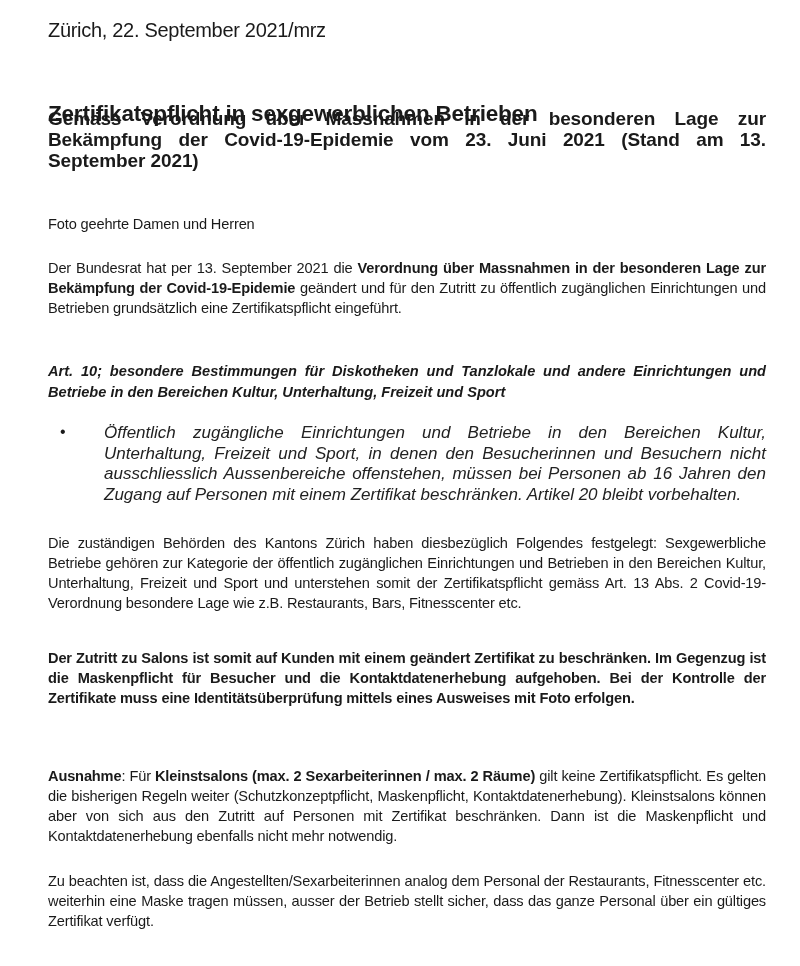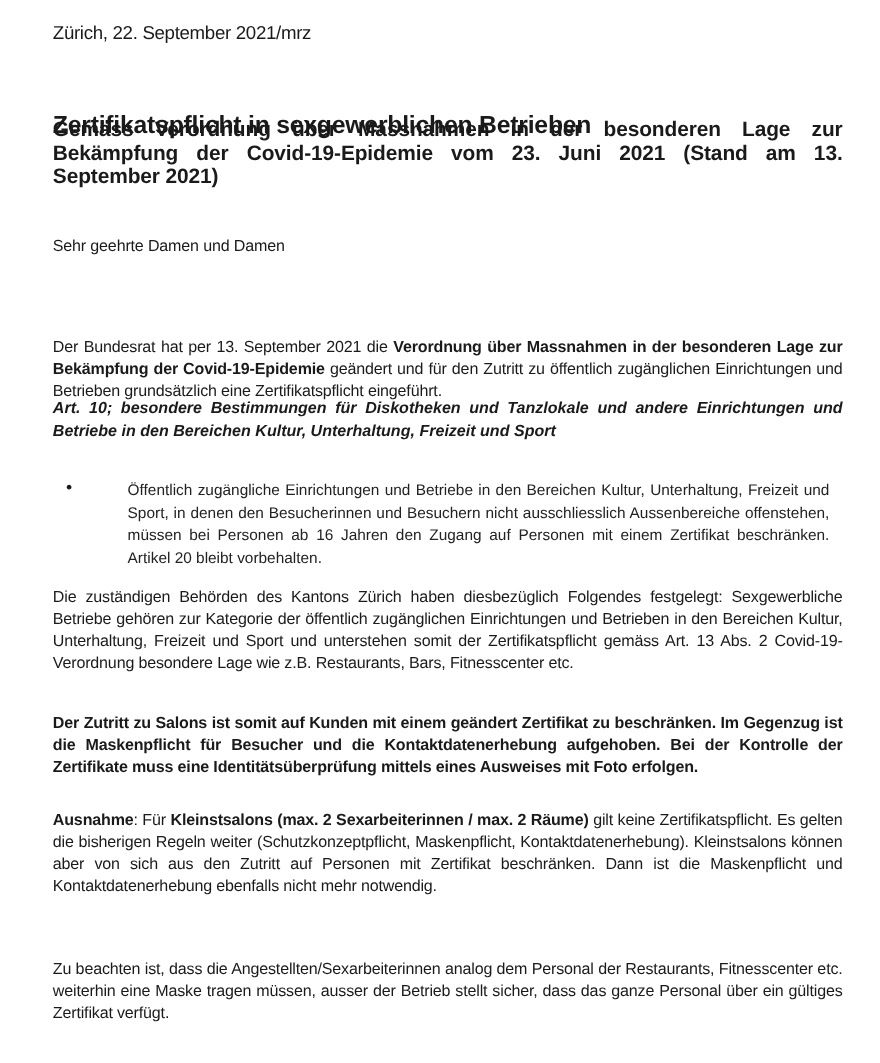--- a/index.html
+++ b/index.html
@@ -4,45 +4,45 @@
 <style>
   html, body { margin: 0; padding: 0; background: #ffffff; }
   body {
     width: 800px; height: 966px; overflow: hidden;
     font-family: "Liberation Sans", sans-serif;
     color: #1a1a1a;
     position: relative;
   }
   .page { position: absolute; left: 48px; top: 0; width: 718px; }
   .p { font-size: 14.6px; line-height: 20px; margin: 0; text-align: justify; letter-spacing: -0.15px; }
-  .date { position: absolute; top: 20px; font-size: 17px; letter-spacing: -0.3px; }
+  .date { position: absolute; top: 20px; font-size: 20px; letter-spacing: -0.3px; }
   .title { position: absolute; top: 60px; font-size: 22.5px; font-weight: bold; letter-spacing: -0.2px; margin-top: 44px; }
   .subtitle { position: absolute; top: 108px; font-size: 19px; line-height: 21px; font-weight: bold; letter-spacing: -0.1px; }
   .greeting { position: absolute; top: 214px; }
-  .intro { position: absolute; top: 258px; margin-top: 48px; }
+  .intro { position: absolute; top: 258px; }
   .art { position: absolute; top: 361px; font-weight: bold; font-style: italic; font-size: 14.6px; line-height: 21px; text-align: justify; }
   .bullet-list { position: absolute; top: 423px; left: 0; width: 718px; margin: 0; padding: 0; list-style: none; }
   .bullet-list li { position: relative; padding-left: 56px; }
   .bullet-dot { position: absolute; left: 12px; top: 0; font-style: normal; }
-  .bullet-text { font-size: 14px; line-height: 20.5px; text-align: justify; margin: 12px; display: block; color: #222; }
+  .bullet-text { font-style: italic; font-size: 17px; line-height: 20.5px; text-align: justify; margin: 0; display: block; color: #222; }
   .auth { position: absolute; top: 533px; }
   .salons { position: absolute; top: 648px; font-weight: bold; line-height: 20px; }
-  .exception { position: absolute; top: 736px; }
+  .exception { position: absolute; top: 766px; }
   .note { position: absolute; top: 871px; }
   b { font-weight: bold; }
 </style>
 </head>
 <body>
 
 <div class="page">
   <div class="p date">Zürich, 22. September 2021/mrz</div>
   <h1 class="p title">Zertifikatspflicht in sexgewerblichen Betrieben</h1>
   <div class="p subtitle">Gemäss Verordnung über Massnahmen in der besonderen Lage zur Bekämpfung der Covid-19-Epidemie vom 23. Juni 2021 (Stand am 13. September 2021)</div>
 
-  <p class="p greeting">Sehr geehrte Damen und Damen</p>
+  <p class="p greeting">Foto geehrte Damen und Herren</p>
 
   <p class="p intro"><span>Der Bundesrat hat per 13. September 2021 die </span><b>Verordnung über Massnahmen in der besonderen Lage zur Bekämpfung der Covid-19-Epidemie</b><span> geändert und für den Zutritt zu öffentlich zugänglichen Einrichtungen und Betrieben grundsätzlich eine Zertifikatspflicht eingeführt.</span></p>
 
   <div class="art">Art. 10; besondere Bestimmungen für Diskotheken und Tanzlokale und andere Einrichtungen und Betriebe in den Bereichen Kultur, Unterhaltung, Freizeit und Sport</div>
 
   <ul class="bullet-list">
     <li>
       <span class="bullet-dot">•</span>
       <span class="bullet-text">Öffentlich zugängliche Einrichtungen und Betriebe in den Bereichen Kultur, Unterhaltung, Freizeit und Sport, in denen den Besucherinnen und Besuchern nicht ausschliesslich Aussenbereiche offenstehen, müssen bei Personen ab 16 Jahren den Zugang auf Personen mit einem Zertifikat beschränken. Artikel 20 bleibt vorbehalten.</span>
     </li>

